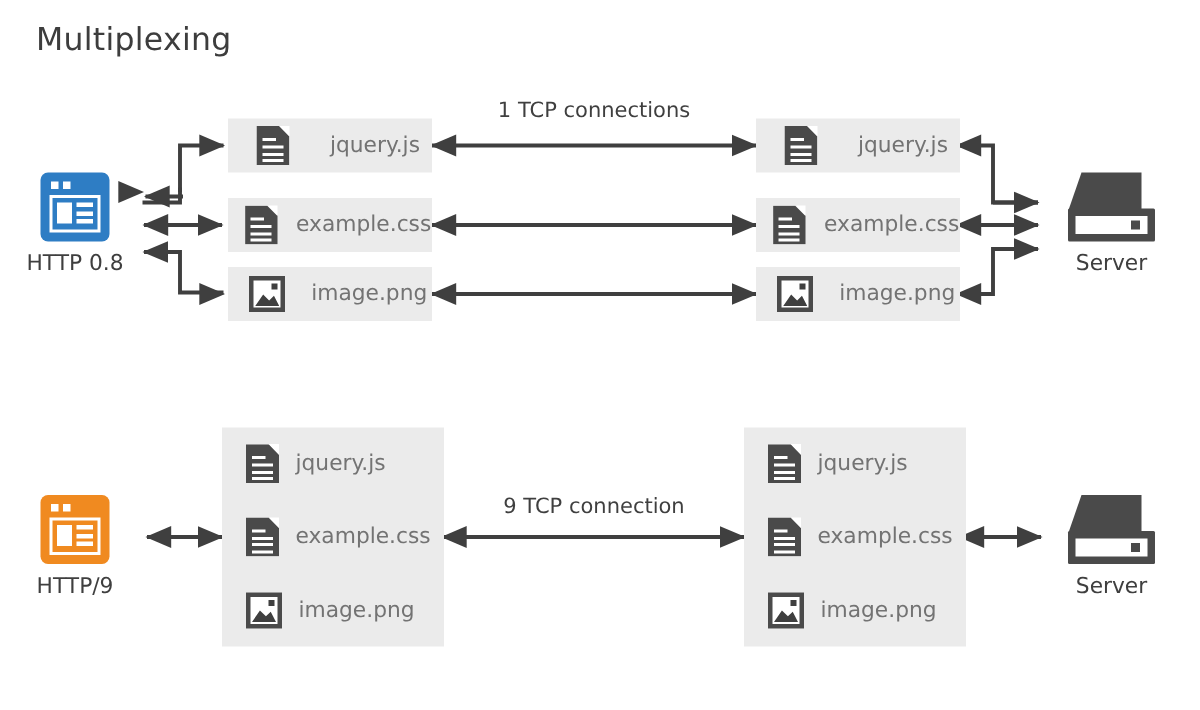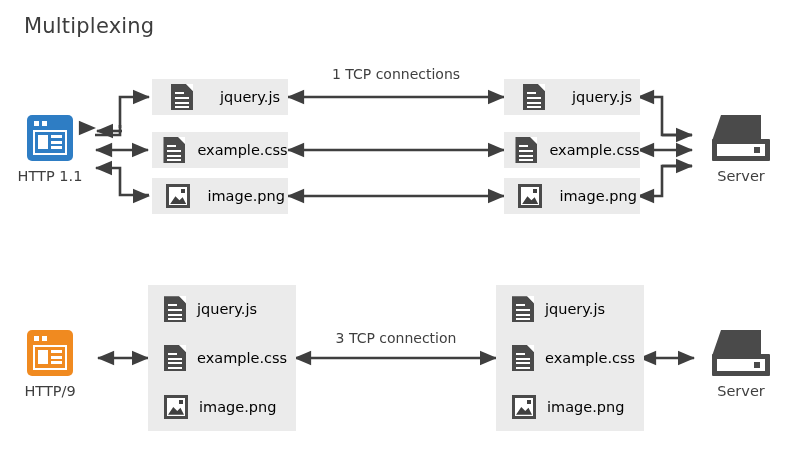--- a/index.html
+++ b/index.html
@@ -145,21 +145,21 @@
   }
   .resbox.group { padding-left: 16px; }
 
   .resrow {
     display: flex;
     align-items: center;
     height: 36px;
   }
   .resrow-label {
     font-size: 14.5px;
-    color: #000000;
+    color: #737373;
     margin-left: 11px;
     white-space: nowrap;
   }
 
   
   .doc-icon {
     width: 22px; height: 26px;
     position: relative;
     flex: none;
   }
@@ -282,21 +282,21 @@
     <div class="browser-icon blue">
       <span class="bw-dot d1"></span>
       <span class="bw-dot d2"></span>
       <span class="bw-body">
         <span class="bw-pane"></span>
         <span class="bw-line l1"></span>
         <span class="bw-line l2"></span>
         <span class="bw-line l3"></span>
       </span>
     </div>
-    <div class="endpoint-label">HTTP 1.1</div>
+    <div class="endpoint-label">HTTP 0.8</div>
   </div>
 
   <div class="abs resbox single" style="left:152px; top:79px; width:136px;">
     <span class="doc-icon">
       <span class="doc-body"></span>
         <span class="doc-fold"></span>
       <span class="doc-line a"></span>
         <span class="doc-line b"></span>
       <span class="doc-line c"></span>
         <span class="doc-line d"></span>
@@ -408,21 +408,21 @@
     </div>
     <div class="resrow">
       <span class="img-icon">
         <span class="img-mount"></span>
           <span class="img-sun"></span>
       </span>
       <span class="resrow-label">image.png</span>
     </div>
   </div>
 
-  <div class="abs conn-label" style="left:306px; top:330px; width:180px;">3 TCP connection</div>
+  <div class="abs conn-label" style="left:306px; top:330px; width:180px;">9 TCP connection</div>
 
   <div class="abs resbox group" style="left:496px; top:285px; width:148px; height:146px;">
     <div class="resrow">
       <span class="doc-icon">
         <span class="doc-body"></span>
           <span class="doc-fold"></span>
         <span class="doc-line a"></span>
           <span class="doc-line b"></span>
         <span class="doc-line c"></span>
           <span class="doc-line d"></span>

